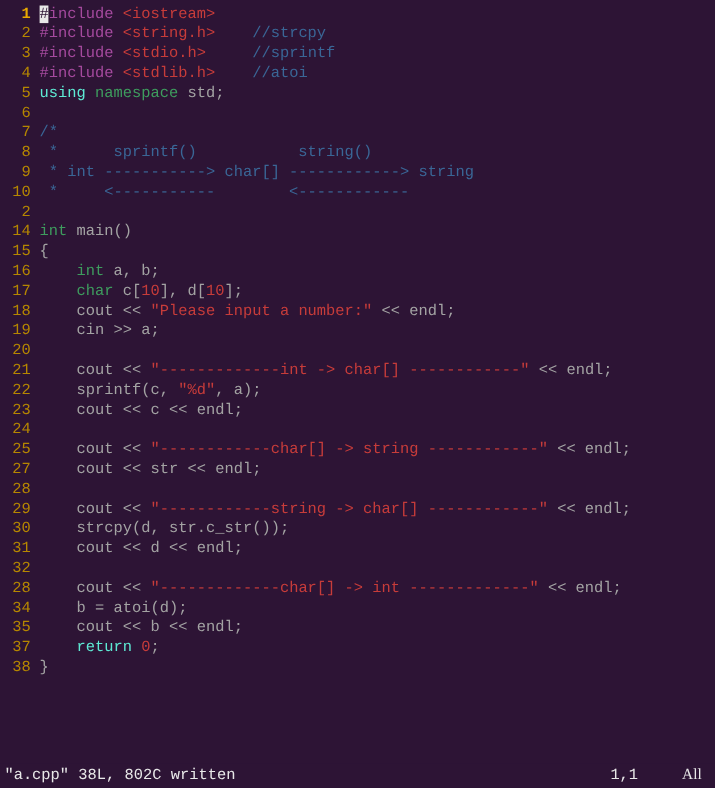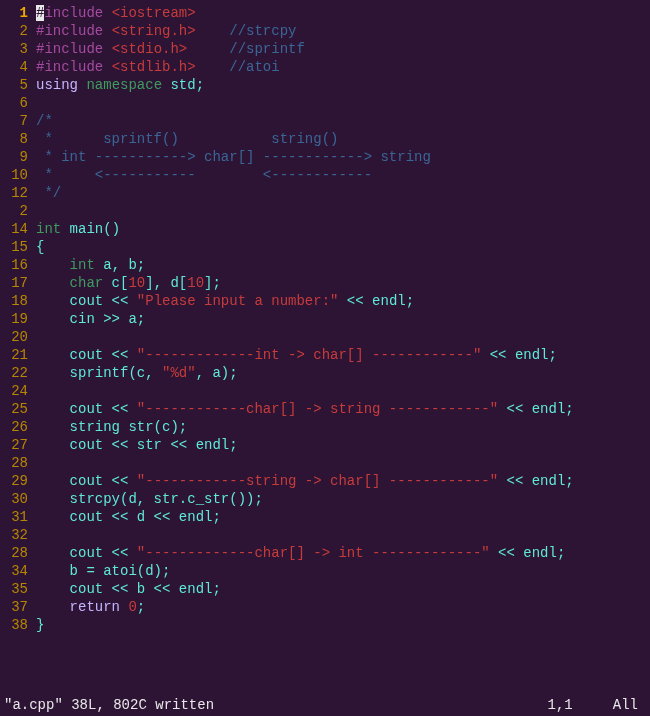--- a/index.html
+++ b/index.html
@@ -35,67 +35,66 @@
       padding-left: 8px;
       white-space: pre;
     }
     .cursor {
       background: #e8e8e8;
       color: #2d1435;
     }
     .preproc { color: #a54a9e; text-align: right; }
     .include { color: #c73c3a; margin-top: 32px; }
     .comment { color: #3a6696; margin-top: 37px; }
-    .keyword { color: #c4b5fd; }
+    .keyword { color: #5eead4; }
     .type { color: #3e9c5e; }
     .string { color: #c73c3a; }
     .number { color: #c73c3a; }
-    .normal { color: #5eead4; font-family: Liberation Mono, monospace; }
+    .normal { color: #a3a3a3; font-family: Liberation Mono, monospace; }
     .statusbar {
       position: absolute;
       bottom: 0;
       left: 0;
       right: 0;
       display: flex;
       padding: 2px 4px;
       color: #e8e8e8;
       background: #2d1435;
     }
     .status-left { flex: 1; }
     .status-pos { padding-right: 40px; }
-    .status-right { padding-right: 8px; }
+    .status-right { padding-right: 8px; font-family: Liberation Serif, serif; }
   </style>
 </head>
 <body>
 
 <div class="editor" id="editor">
     <div class="line"><span class="lineno current">1</span><span class="code"><span class="cursor">#</span><span class="preproc">include </span><span class="include">&lt;iostream&gt;</span></span></div>
     <div class="line"><span class="lineno">2</span><span class="code"><span class="preproc">#include </span><span class="include">&lt;string.h&gt;</span><span class="normal">    </span><span class="comment">//strcpy</span></span></div>
     <div class="line"><span class="lineno">3</span><span class="code"><span class="preproc">#include </span><span class="include">&lt;stdio.h&gt;</span><span class="normal">     </span><span class="comment">//sprintf</span></span></div>
     <div class="line"><span class="lineno">4</span><span class="code"><span class="preproc">#include </span><span class="include">&lt;stdlib.h&gt;</span><span class="normal">    </span><span class="comment">//atoi</span></span></div>
     <div class="line"><span class="lineno">5</span><span class="code"><span class="keyword">using</span><span class="normal"> </span><span class="type">namespace</span><span class="normal"> std;</span></span></div>
     <div class="line"><span class="lineno">6</span><span class="code"></span></div>
     <div class="line"><span class="lineno">7</span><span class="code"><span class="comment">/*</span></span></div>
     <div class="line"><span class="lineno">8</span><span class="code"><span class="comment"> *      sprintf()           string()</span></span></div>
     <div class="line"><span class="lineno">9</span><span class="code"><span class="comment"> * int -----------&gt; char[] ------------&gt; string</span></span></div>
     <div class="line"><span class="lineno">10</span><span class="code"><span class="comment"> *     &lt;-----------        &lt;------------</span></span></div>
-    <div class="line"><span class="lineno">12</span><span class="code"><span class="comment"> */</span></span></div>
     <div class="line"><span class="lineno">2</span><span class="code"></span></div>
     <div class="line"><span class="lineno">14</span><span class="code"><span class="type">int</span><span class="normal"> main()</span></span></div>
     <div class="line"><span class="lineno">15</span><span class="code"><span class="normal">{</span></span></div>
     <div class="line"><span class="lineno">16</span><span class="code"><span class="normal">    </span><span class="type">int</span><span class="normal"> a, b;</span></span></div>
     <div class="line"><span class="lineno">17</span><span class="code"><span class="normal">    </span><span class="type">char</span><span class="normal"> c[</span><span class="number">10</span><span class="normal">], d[</span><span class="number">10</span><span class="normal">];</span></span></div>
     <div class="line"><span class="lineno">18</span><span class="code"><span class="normal">    cout &lt;&lt; </span><span class="string">"Please input a number:"</span><span class="normal"> &lt;&lt; endl;</span></span></div>
     <div class="line"><span class="lineno">19</span><span class="code"><span class="normal">    cin &gt;&gt; a;</span></span></div>
     <div class="line"><span class="lineno">20</span><span class="code"></span></div>
     <div class="line"><span class="lineno">21</span><span class="code"><span class="normal">    cout &lt;&lt; </span><span class="string">"-------------int -&gt; char[] ------------"</span><span class="normal"> &lt;&lt; endl;</span></span></div>
     <div class="line"><span class="lineno">22</span><span class="code"><span class="normal">    sprintf(c, </span><span class="string">"%d"</span><span class="normal">, a);</span></span></div>
+    <div class="line"><span class="lineno">23</span><span class="code"><span class="normal">    cout &lt;&lt; c &lt;&lt; endl;</span></span></div>
     <div class="line"><span class="lineno">24</span><span class="code"></span></div>
     <div class="line"><span class="lineno">25</span><span class="code"><span class="normal">    cout &lt;&lt; </span><span class="string">"------------char[] -&gt; string ------------"</span><span class="normal"> &lt;&lt; endl;</span></span></div>
-    <div class="line"><span class="lineno">26</span><span class="code"><span class="normal">    string str(c);</span></span></div>
     <div class="line"><span class="lineno">27</span><span class="code"><span class="normal">    cout &lt;&lt; str &lt;&lt; endl;</span></span></div>
     <div class="line"><span class="lineno">28</span><span class="code"></span></div>
     <div class="line"><span class="lineno">29</span><span class="code"><span class="normal">    cout &lt;&lt; </span><span class="string">"------------string -&gt; char[] ------------"</span><span class="normal"> &lt;&lt; endl;</span></span></div>
     <div class="line"><span class="lineno">30</span><span class="code"><span class="normal">    strcpy(d, str.c_str());</span></span></div>
     <div class="line"><span class="lineno">31</span><span class="code"><span class="normal">    cout &lt;&lt; d &lt;&lt; endl;</span></span></div>
     <div class="line"><span class="lineno">32</span><span class="code"></span></div>
     <div class="line"><span class="lineno">28</span><span class="code"><span class="normal">    cout &lt;&lt; </span><span class="string">"-------------char[] -&gt; int -------------"</span><span class="normal"> &lt;&lt; endl;</span></span></div>
     <div class="line"><span class="lineno">34</span><span class="code"><span class="normal">    b = atoi(d);</span></span></div>
     <div class="line"><span class="lineno">35</span><span class="code"><span class="normal">    cout &lt;&lt; b &lt;&lt; endl;</span></span></div>
     <div class="line"><span class="lineno">37</span><span class="code"><span class="normal">    </span><span class="keyword">return</span><span class="normal"> </span><span class="number">0</span><span class="normal">;</span></span></div>

